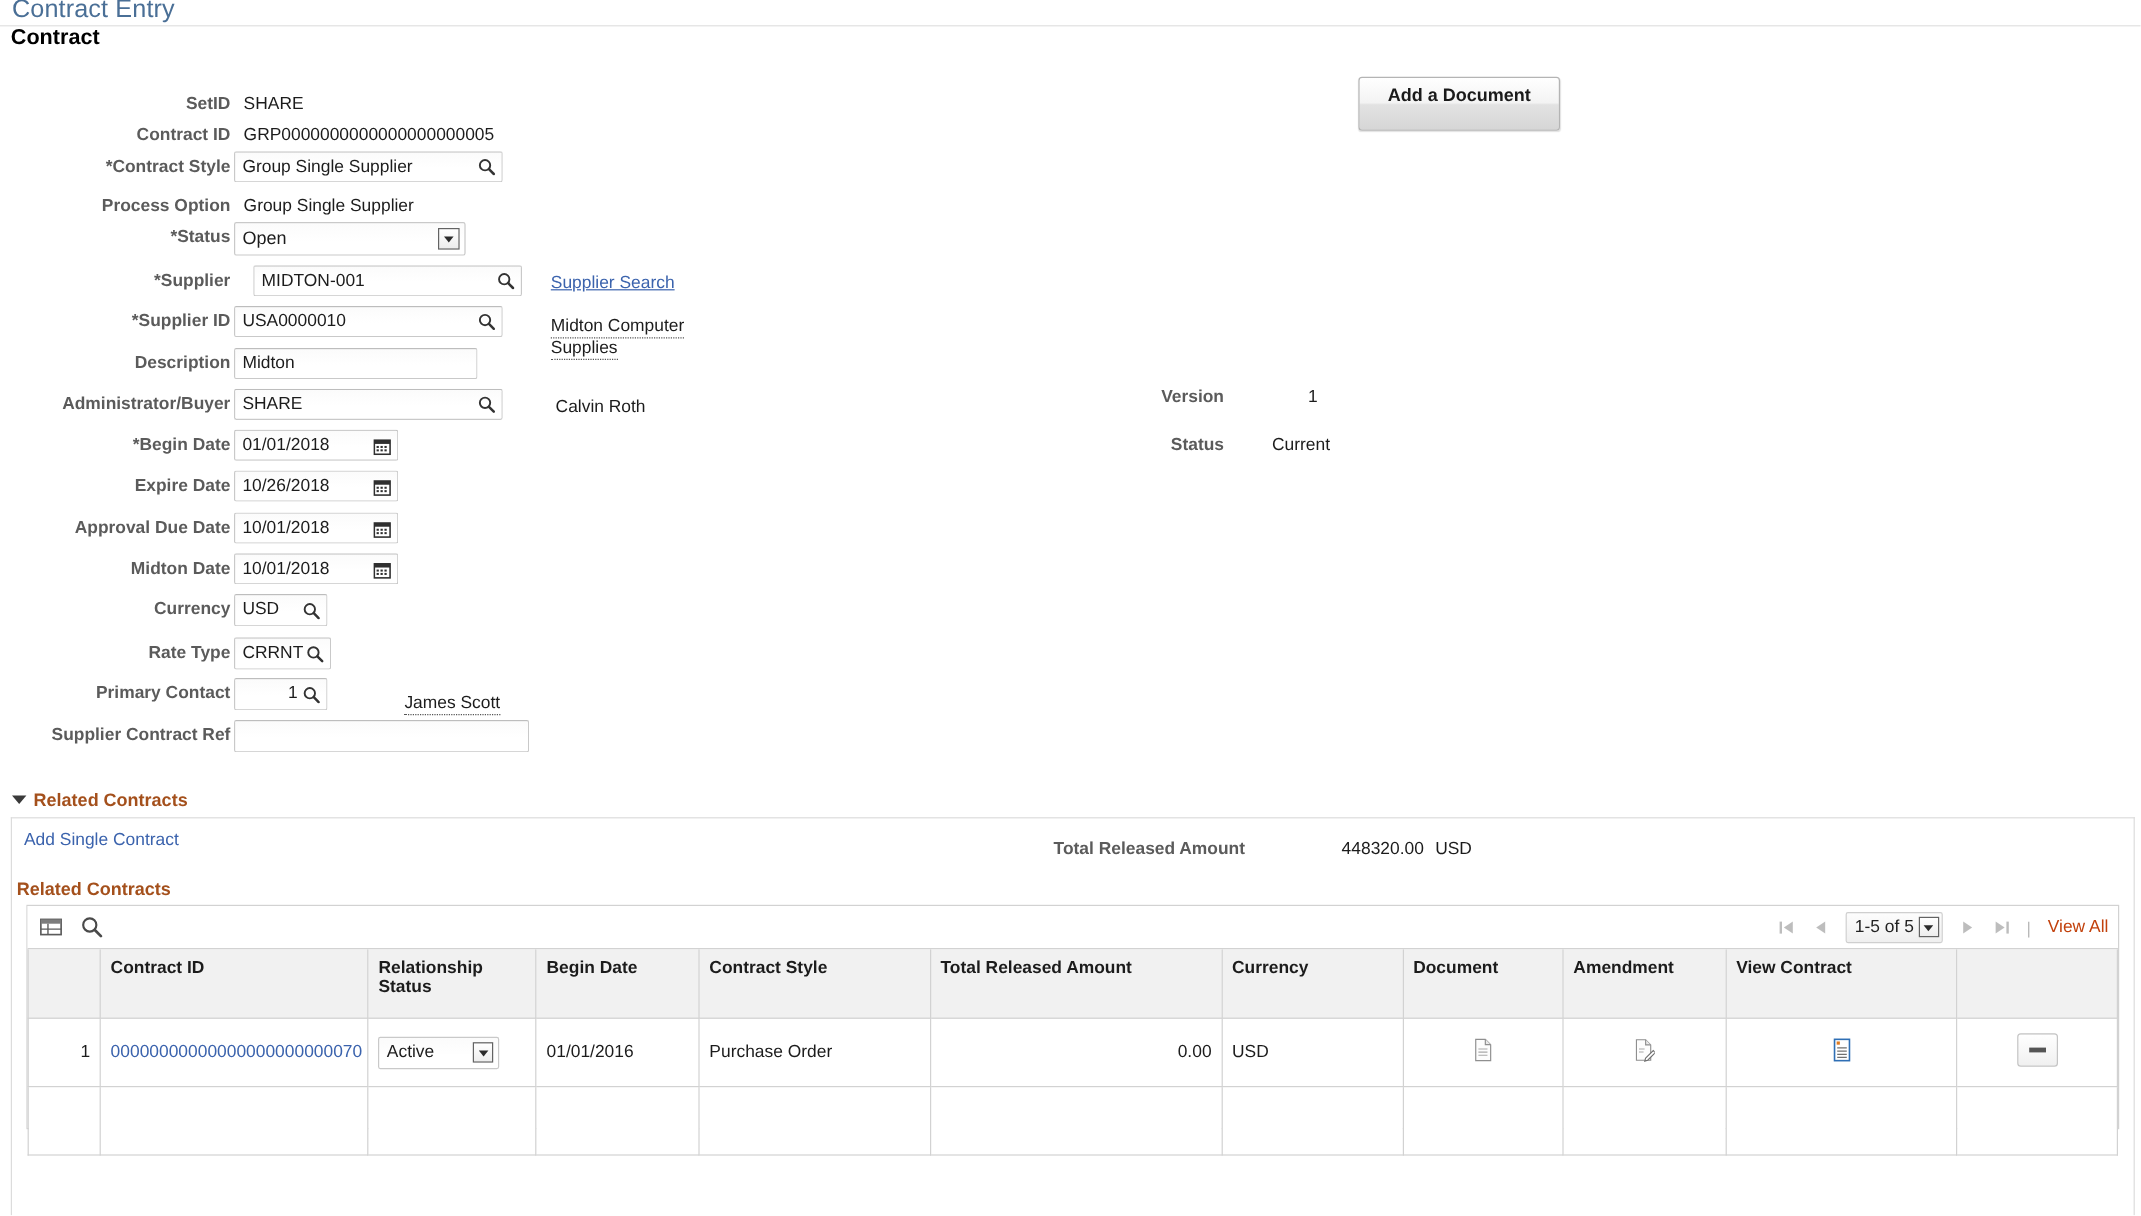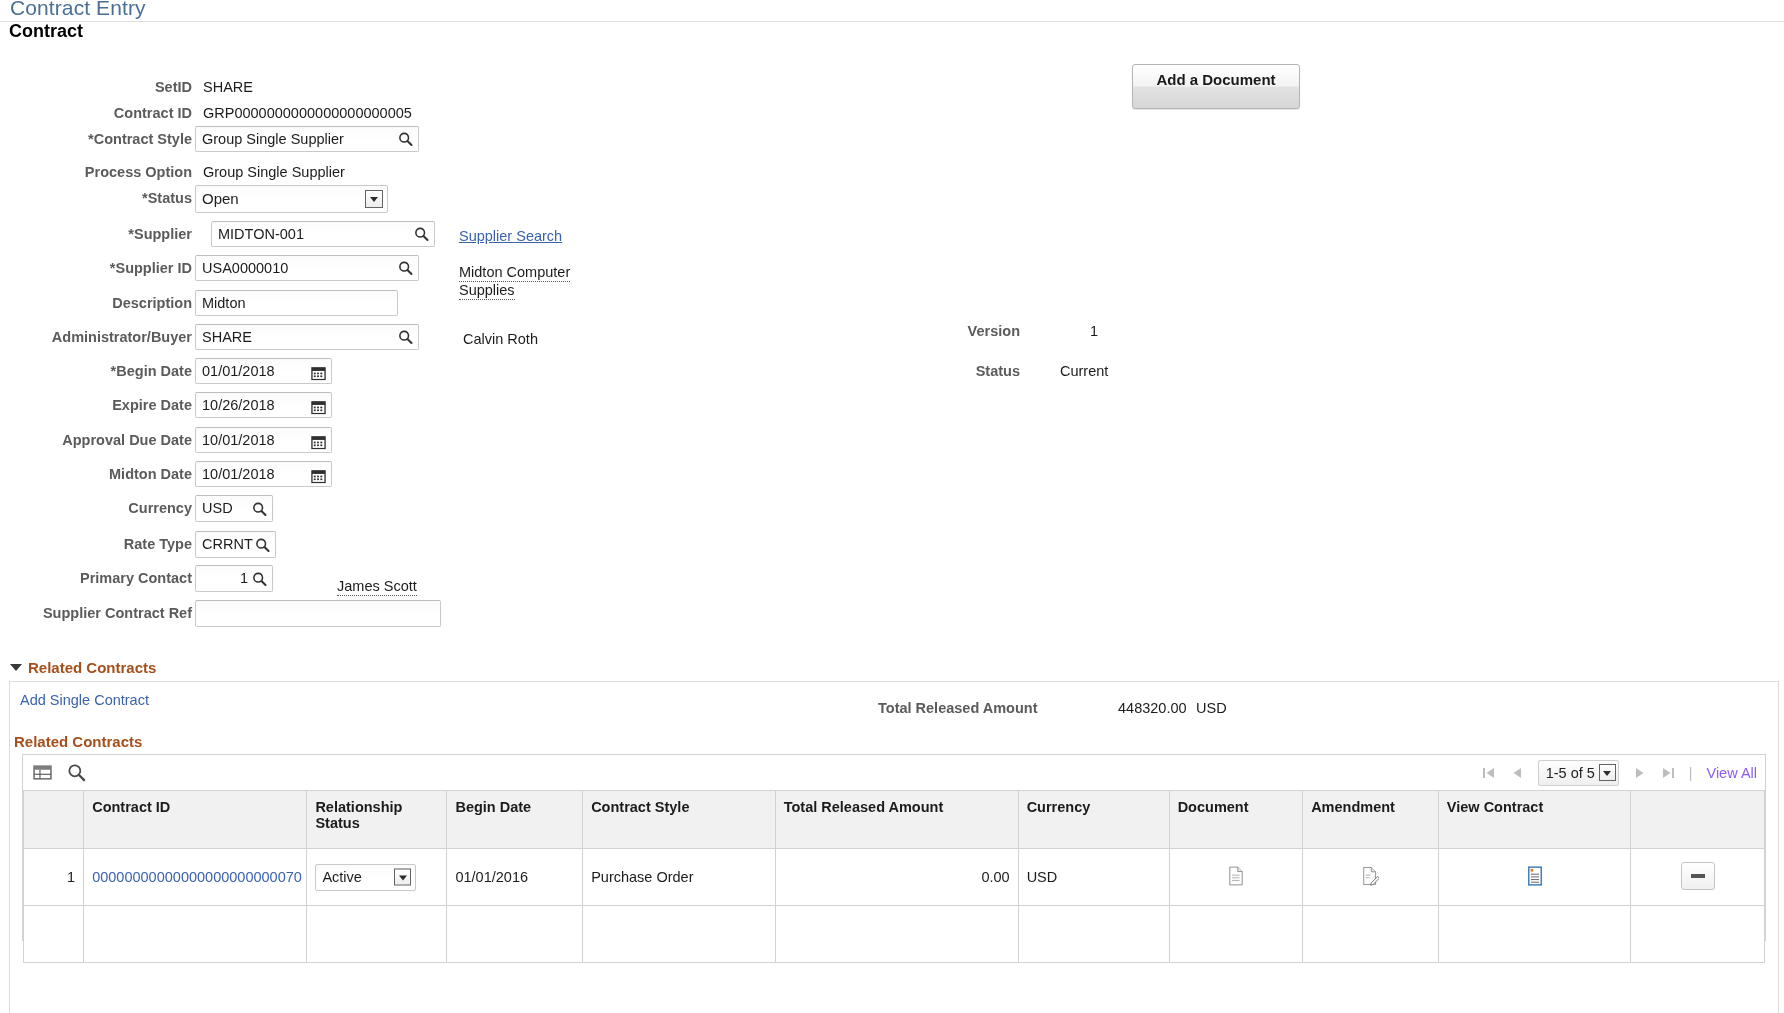--- a/index.html
+++ b/index.html
@@ -249,21 +249,21 @@
   .pg-box .arrowbox::after {
     content: "";
     position: absolute;
     left: 50%; top: 50%;
     margin-left: -4px; margin-top: -2px;
     border-left: 4px solid transparent;
     border-right: 4px solid transparent;
     border-top: 5px solid #2b2b2b;
   }
   .pg-sep { color: #b9b9b9; }
-  .viewall { color: #8b5cf6; font-size: 14.5px; cursor: pointer; }
+  .viewall { color: #c2410c; font-size: 14.5px; cursor: pointer; }
 
   table.grid {
     border-collapse: collapse;
     width: 100%;
     table-layout: fixed;
   }
   table.grid th {
     background: #f1f1f1;
     border: 1px solid #d2d2d2;
     border-top: none;

